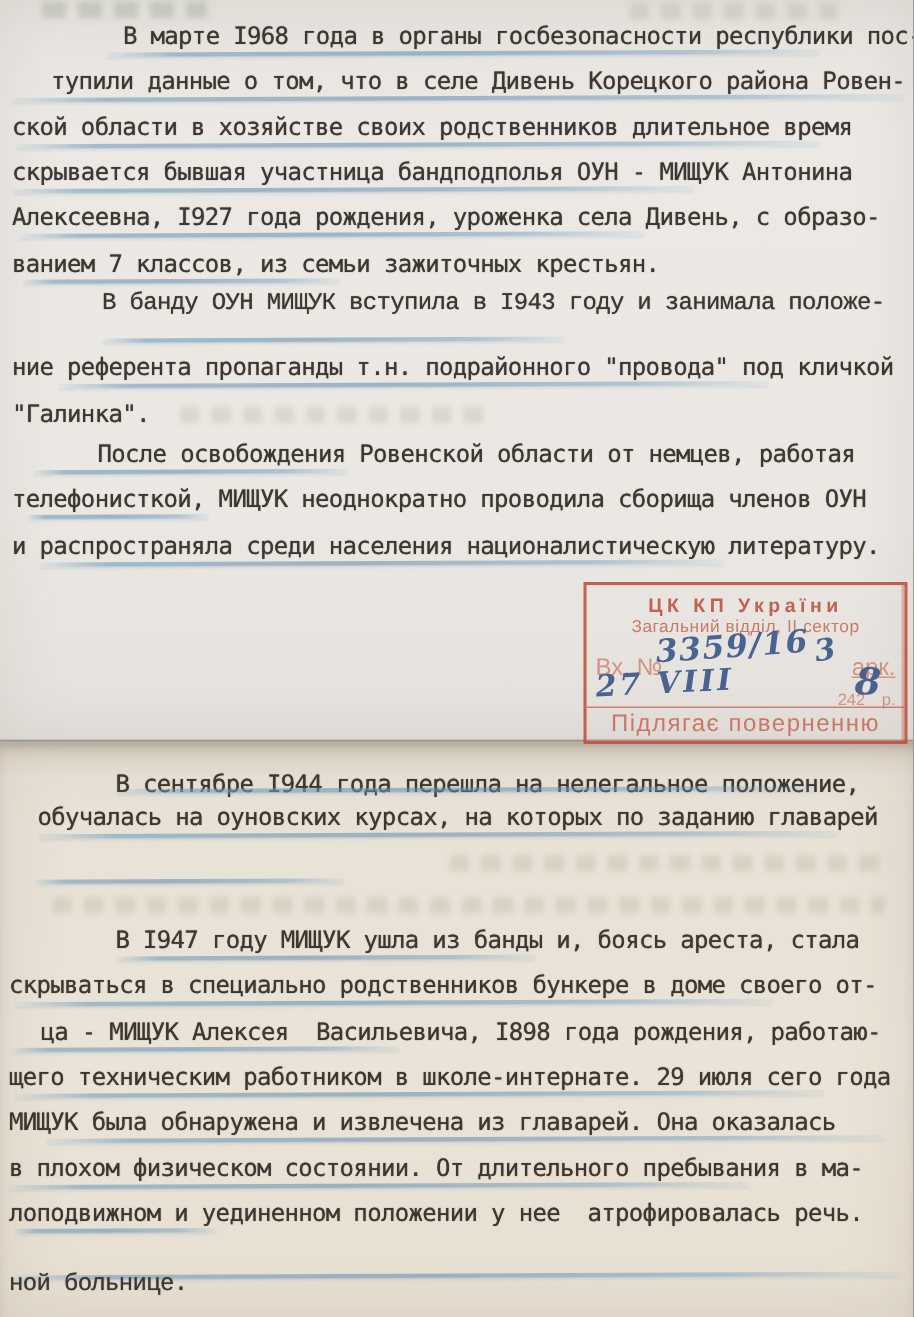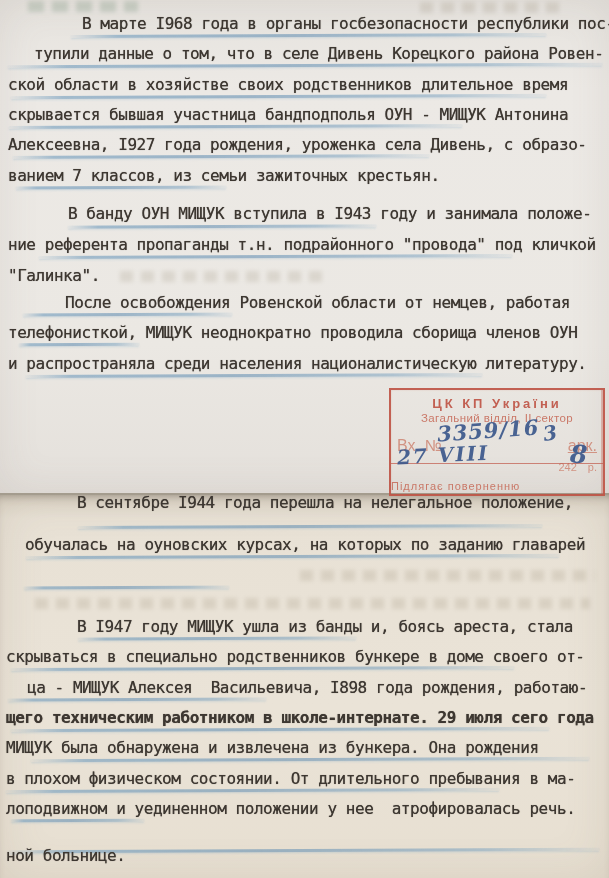--- a/index.html
+++ b/index.html
@@ -53,23 +53,23 @@
     opacity:.92;
   }
   .stamp .s1{position:absolute;top:6px;left:0;right:0;text-align:center;
     font-weight:bold;font-size:13px;letter-spacing:3px;}
   .stamp .s2{position:absolute;top:22px;left:0;right:0;text-align:center;
     font-size:11.5px;letter-spacing:.4px;color:#c8705f;}
   .stamp .fieldrow{position:absolute;top:47px;left:6px;right:6px;font-size:16px;color:#d08d7c;}
   .stamp .fieldrow .lab-l{float:left;}
   .stamp .fieldrow .lab-r{float:right;text-decoration:underline;}
   .stamp .yearrow{position:absolute;top:71px;right:6px;font-size:11px;color:#d08d7c;}
-  .stamp .s5{position:absolute;bottom:2px;left:0;right:0;
-    font-size:11px;letter-spacing:1px;color:#c8705f;border-top:1.5px solid rgba(191,85,71,.75);
-    padding-top:16px;}
+  .stamp .s5{position:absolute;bottom:2px;left:0;right:0;text-align:center;
+    font-size:16px;letter-spacing:1px;color:#c8705f;border-top:1.5px solid rgba(191,85,71,.75);
+    padding-top:2px;}
   .hw{
     position:absolute;font-family:"DejaVu Serif","Liberation Serif",serif;
     font-style:italic;font-weight:bold;color:var(--handwriting-blue,#2e4d85);
     opacity:.92;
   }
   .hw-number{left:46px;top:28px;font-size:21px;transform:rotate(-4deg);letter-spacing:1px;}
   .hw-sheets{left:152px;top:31px;font-size:20px;transform:rotate(-9deg);}
   .hw-date{left:6px;top:53px;font-size:20px;transform:rotate(-3deg);letter-spacing:2px;}
   .hw-year{right:16px;top:50px;font-size:25px;transform:rotate(3deg);}
 </style>
@@ -87,57 +87,57 @@
       <div class="tline" style="top: 46.3px; left: 8px; margin-left: 26px;">тупили данные о том, что в селе Дивень Корецкого района Ровен-</div>
       <div class="uline" style="top: 64.3px; left: 7px; width: 596px;"></div>
       <div class="tline" style="top: 76.6px; left: 8px;">ской области в хозяйстве своих родственников длительное время</div>
       <div class="uline" style="top: 94.6px; left: 10px; width: 537px;"></div>
       <div class="tline" style="top: 106.9px; left: 8px;">скрывается бывшая участница бандподполья ОУН - МИЩУК Антонина</div>
       <div class="uline" style="top: 124.9px; left: 8px; width: 455px;"></div>
       <div class="tline" style="top: 137.2px; left: 8px;">Алексеевна, I927 года рождения, уроженка села Дивень, с образо-</div>
       <div class="uline" style="top: 155.2px; left: 12px; width: 418px;"></div>
       <div class="tline" style="top: 167.5px; left: 8px;">ванием 7 классов, из семьи зажиточных крестьян.</div>
       <div class="uline" style="top: 185.5px; left: 15px; width: 212px;"></div>
-      <div class="tline" style="top: 206px; left: 68px;">В банду ОУН МИЩУК вступила в I943 году и занимала положе-</div>
+      <div class="tline" style="top: 194px; left: 68px; font-family: Liberation Mono, monospace;">В банду ОУН МИЩУК вступила в I943 году и занимала положе-</div>
       <div class="uline" style="top: 225px; left: 67px; width: 310px;"></div>
       <div class="tline" style="top: 237.3px; left: 8px;">ние референта пропаганды т.н. подрайонного "провода" под кличкой</div>
       <div class="uline" style="top: 255.3px; left: 38px; width: 475px;"></div>
       <div class="tline" style="top: 267.6px; left: 8px;">"Галинка".</div>
       <div class="tline" style="top: 295px; left: 65px;">После освобождения Ровенской области от немцев, работая</div>
       <div class="uline" style="top: 313px; left: 22px; width: 211px;"></div>
       <div class="tline" style="top: 325.3px; left: 8px;">телефонисткой, МИЩУК неоднократно проводила сборища членов ОУН</div>
       <div class="uline" style="top: 343.3px; left: 18px; width: 122px;"></div>
       <div class="tline" style="top: 355.6px; left: 8px;">и распространяла среди населения националистическую литературу.</div>
       <div class="uline" style="top: 373.6px; left: 25px; width: 458px;"></div>
     </section>
 
   <section class="page page2" id="page-2-lines">
     <div class="smudge" style="top:75px;left:300px;width:295px;"></div>
     <div class="smudge" style="top:103px;left:35px;width:555px;"></div>
-  <div class="tline" style="top: 0; left: 77px;">В сентябре I944 года перешла на нелегальное положение,</div>
+  <div class="tline" style="top: 20px; left: 77px;">В сентябре I944 года перешла на нелегальное положение,</div>
       <div class="uline" style="top: 30px; left: 77px; width: 466px;"></div>
       <div class="tline" style="top: 42.3px; left: 25px;">обучалась на оуновских курсах, на которых по заданию главарей</div>
       <div class="uline" style="top: 60.3px; left: 25px; width: 535px;"></div>
       <div class="uline" style="top: 90.6px; left: 23px; width: 207px;"></div>
       <div class="tline" style="top: 124px; left: 77px;">В I947 году МИЩУК ушла из банды и, боясь ареста, стала</div>
       <div class="uline" style="top: 142px; left: 77px; width: 280px;"></div>
       <div class="tline" style="top: 154.3px; left: 6px;">скрываться в специально родственников бункере в доме своего от-</div>
       <div class="uline" style="top: 172.3px; left: 10px; width: 505px;"></div>
       <div class="tline" style="top: 184.6px; left: 6px; padding-left: 21px;">ца - МИЩУК Алексея  Васильевича, I898 года рождения, работаю-</div>
       <div class="uline" style="top: 202.6px; left: 7px; width: 260px;"></div>
-      <div class="tline" style="top: 214.9px; left: 6px; font-weight: bold;">щего техническим работником в школе-интернате. 29 июля сего года</div>
+      <div class="tline" style="top: 214.9px; left: 6px;">щего техническим работником в школе-интернате. 29 июля сего года</div>
       <div class="uline" style="top: 232.9px; left: 10px; width: 540px;"></div>
-      <div class="tline" style="top: 245.2px; left: 6px;">МИЩУК была обнаружена и извлечена из бункера. Она рождения</div>
+      <div class="tline" style="top: 245.2px; left: 6px;">МИЩУК была обнаружена и извлечена из главарей. Она оказалась</div>
       <div class="uline" style="top: 263.2px; left: 30px; width: 560px;"></div>
       <div class="tline" style="top: 275.5px; left: 6px;">в плохом физическом состоянии. От длительного пребывания в ма-</div>
       <div class="uline" style="top: 293.5px; left: 5px; width: 495px;"></div>
       <div class="tline" style="top: 305.8px; left: 6px;">лоподвижном и уединенном положении у нее  атрофировалась речь.</div>
       <div class="uline" style="top: 323.8px; left: 10px; width: 135px;"></div>
       <div class="uline" style="top: 354.1px; left: 7px; width: 593px;"></div>
-      <div class="tline" style="top: 353px; left: 6px;">ной больнице.</div>
+      <div class="tline" style="top: 353px; left: 6px; font-family: Liberation Mono, monospace;">ной больнице.</div>
     </section>
 
   <div class="stamp">
     <div class="s1">ЦК КП України</div>
     <div class="s2">Загальний відділ, II сектор</div>
     <div class="fieldrow">
       <span class="lab-l">Вх. №</span>
       <span class="lab-r">арк.</span>
     </div>
     <div class="yearrow">

